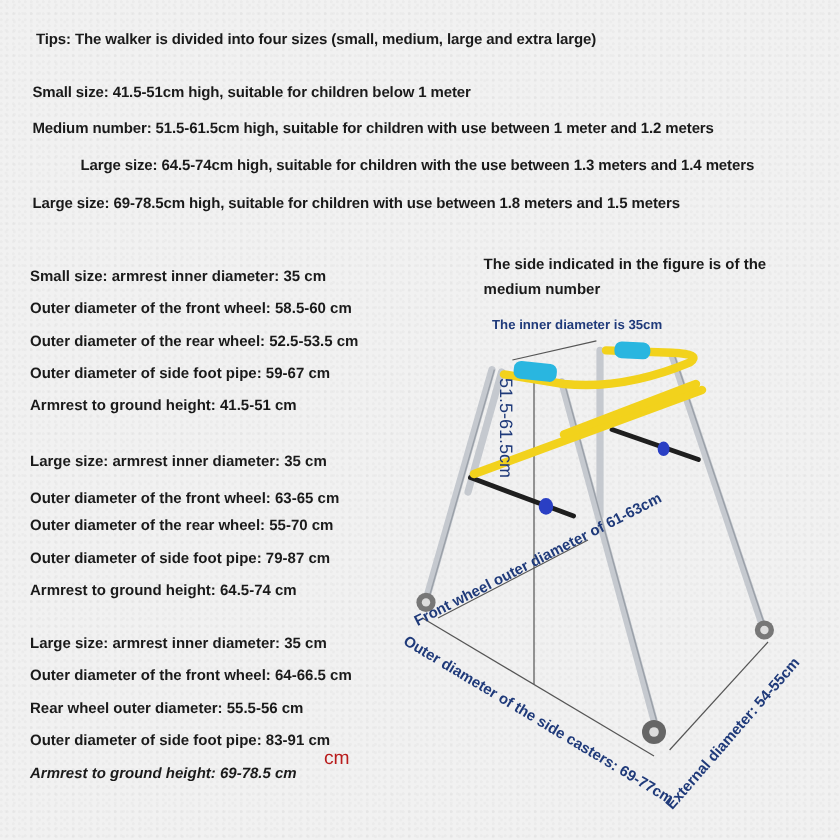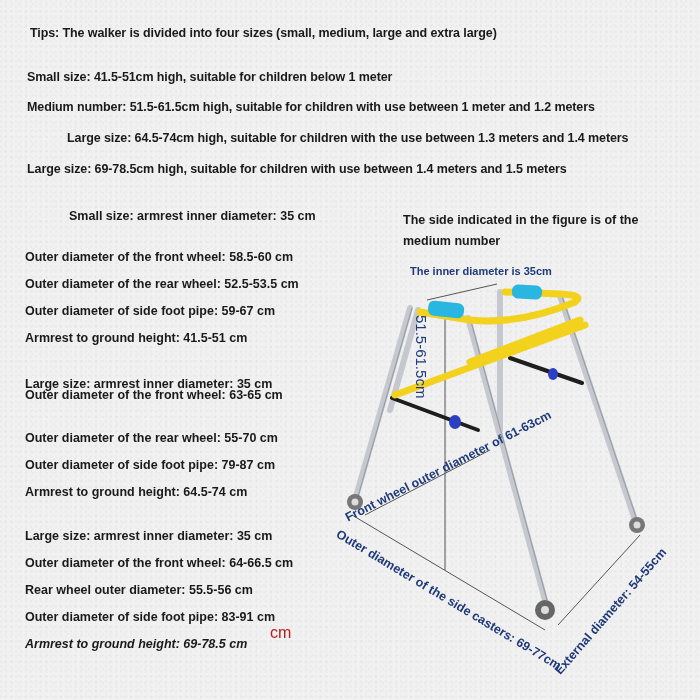--- a/index.html
+++ b/index.html
@@ -20,33 +20,33 @@
     .stray { position: absolute; left: 270px; top: 624px; font-size: 16px; color: #b91c1c; }
     svg.walker { position: absolute; left: 0; top: 0; }
   </style>
 </head>
 <body>
 
 <div class="t" style="left:30px; top:26px;">Tips: The walker is divided into four sizes (small, medium, large and extra large)</div>
 <div class="t" style="left:27px; top:70px;">Small size: 41.5-51cm high, suitable for children below 1 meter</div>
 <div class="t" style="left:27px; top:100px;">Medium number: 51.5-61.5cm high, suitable for children with use between 1 meter and 1.2 meters</div>
 <div class="t" style="left:27px; top:131px;padding-left:40px;">Large size: 64.5-74cm high, suitable for children with the use between 1.3 meters and 1.4 meters</div>
-<div class="t" style="left:27px; top:162px;">Large size: 69-78.5cm high, suitable for children with use between 1.4 meters and 1.5 meters</div>
+<div class="t" style="left:27px; top:162px;">Large size: 69-78.5cm high, suitable for children with use between 1.8 meters and 1.5 meters</div>
 
 <div>
-  <div class="spec" style="top:209px;margin-left:44px;">Small size: armrest inner diameter: 35 cm</div>
+  <div class="spec" style="top:223px;">Small size: armrest inner diameter: 35 cm</div>
   <div class="spec" style="top:250px;">Outer diameter of the front wheel: 58.5-60 cm</div>
   <div class="spec" style="top:277px;">Outer diameter of the rear wheel: 52.5-53.5 cm</div>
   <div class="spec" style="top:304px;">Outer diameter of side foot pipe: 59-67 cm</div>
   <div class="spec" style="top:331px;">Armrest to ground height: 41.5-51 cm</div>
 </div>
 
 <div>
   <div class="spec" style="top:377px;">Large size: armrest inner diameter: 35 cm</div>
-  <div class="spec" style="top:388px;">Outer diameter of the front wheel: 63-65 cm</div>
+  <div class="spec" style="top:408px;">Outer diameter of the front wheel: 63-65 cm</div>
   <div class="spec" style="top:431px;">Outer diameter of the rear wheel: 55-70 cm</div>
   <div class="spec" style="top:458px;">Outer diameter of side foot pipe: 79-87 cm</div>
   <div class="spec" style="top:485px;">Armrest to ground height: 64.5-74 cm</div>
 </div>
 
 <div>
   <div class="spec" style="top:529px;">Large size: armrest inner diameter: 35 cm</div>
   <div class="spec" style="top:556px;text-align:right;">Outer diameter of the front wheel: 64-66.5 cm</div>
   <div class="spec" style="top:583px;">Rear wheel outer diameter: 55.5-56 cm</div>
   <div class="spec" style="top:610px;">Outer diameter of side foot pipe: 83-91 cm</div>

